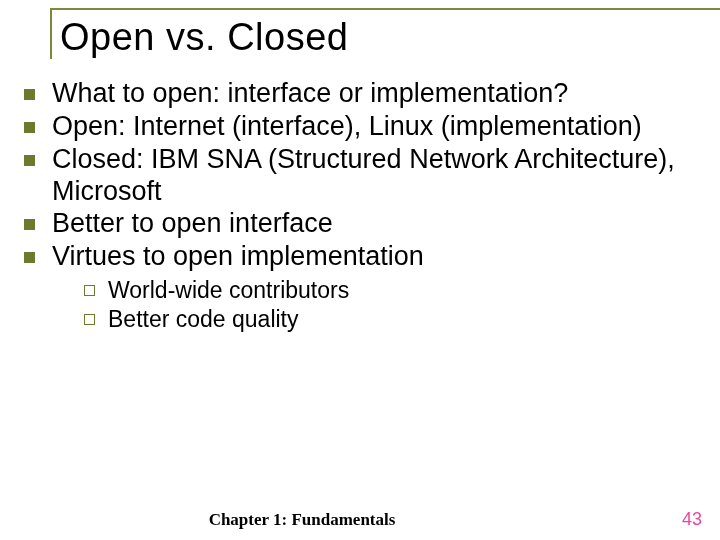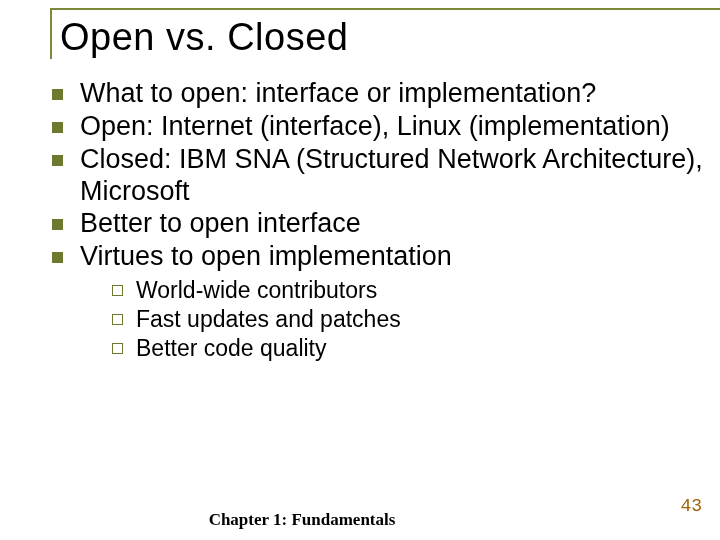--- a/index.html
+++ b/index.html
@@ -23,21 +23,21 @@
     margin-left: 32px;
   }
   .title {
     font-size: 38px;
     font-weight: 400;
     letter-spacing: 0.5px;
   }
   .content {
     position: absolute;
     top: 78px;
-    left: 46px;
+    left: 18px;
     width: 660px;
   }
   .lvl1 {
     list-style: none;
   }
   .lvl1 > li {
     position: relative;
     padding-left: 34px;
     font-size: 27px;
     line-height: 1.18;
@@ -79,25 +79,25 @@
     bottom: 10px;
     left: 0;
     width: 604px;
     text-align: center;
     font-family: "Times New Roman", Times, serif;
     font-weight: bold;
     font-size: 17px;
   }
   .pagenum {
     position: absolute;
-    bottom: 24px;
+    bottom: 10px;
     right: 18px;
-    font-family: Liberation Mono, monospace;
+    font-family: Liberation Sans, sans-serif;
     font-size: 18px;
-    color: #a16207;
+    color: #ec4899;
   }
 </style>
 </head>
 <body>
 
 <div class="title-wrap">
   <div class="title">Open vs. Closed</div>
 </div>
 
 <div class="content">
@@ -105,21 +105,20 @@
     <li>What to open: interface or implementation?</li>
     <li>Open: Internet (interface), Linux (implementation)</li>
     <li>Closed: IBM SNA (Structured Network Architecture), Microsoft</li>
     <li>
       <span>Better to open interface</span>
     </li>
     <li>
       <span>Virtues to open implementation</span>
       <ul class="lvl2">
         <li>World-wide contributors</li>
-        <li>Fast updates and patches</li>
         <li>Better code quality</li>
       </ul>
     </li>
   </ul>
 </div>
 
 <div class="footer">Chapter 1: Fundamentals</div>
 <div class="pagenum">43</div>
 
 </body></html>

